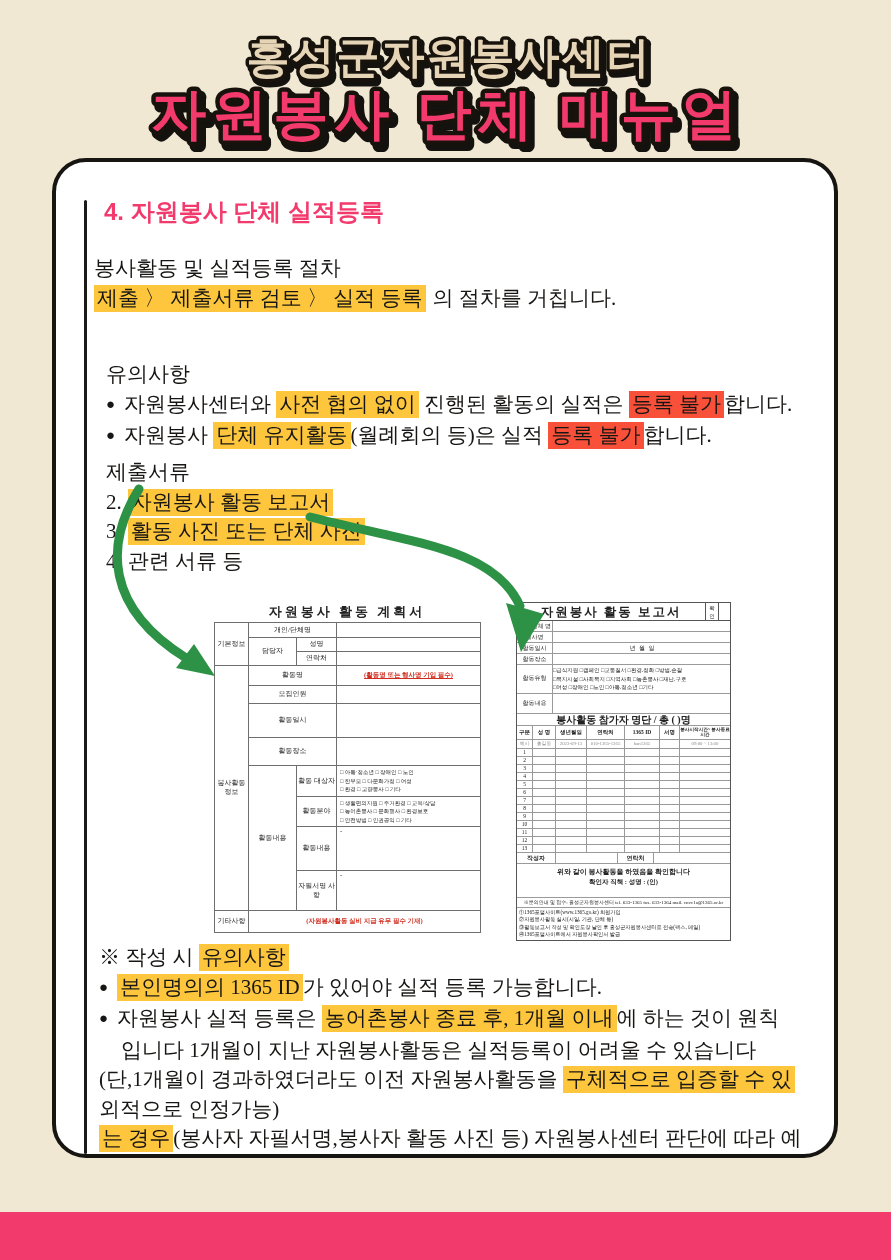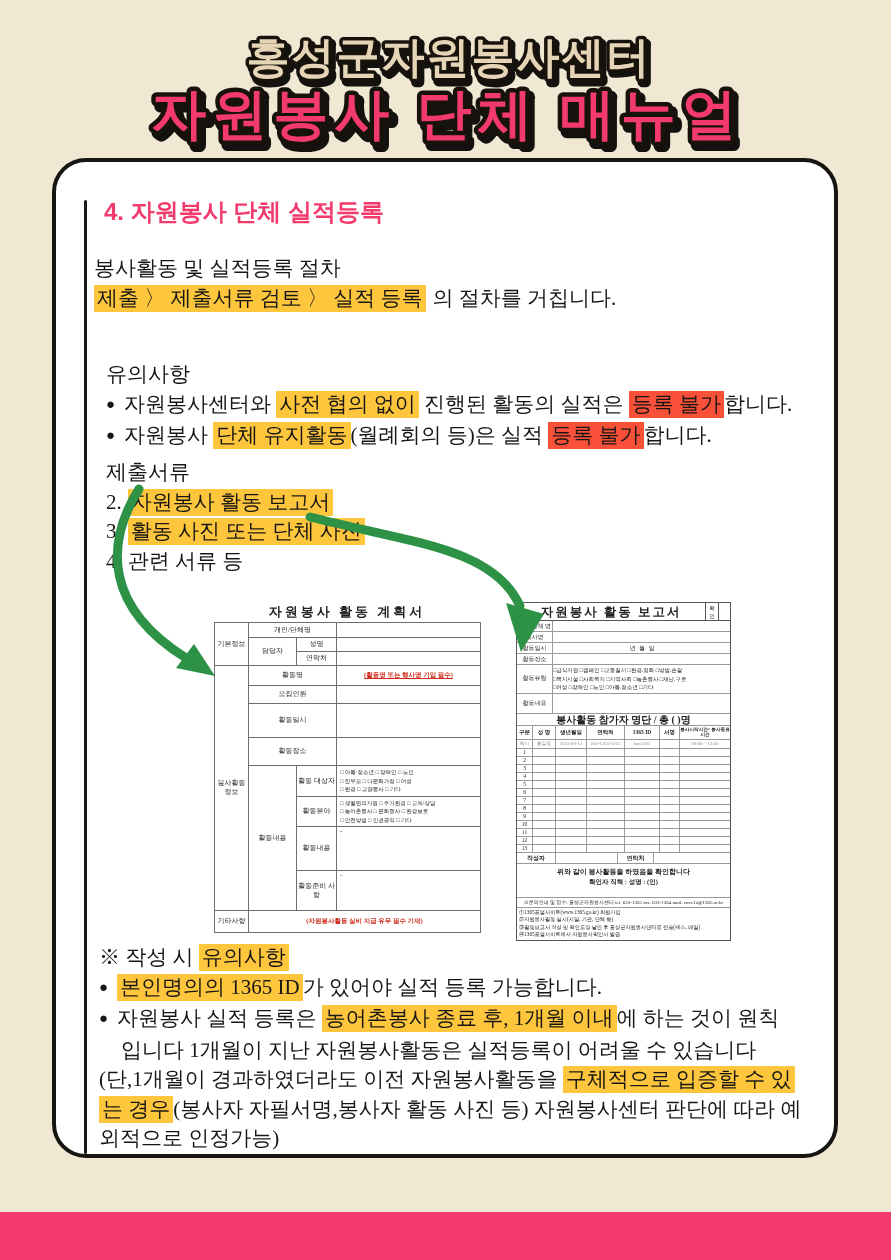--- a/index.html
+++ b/index.html
@@ -181,21 +181,21 @@
                 <div class="cbl">□ 생활편의지원  □ 주거환경  □ 교육/상담</div>
                 <div class="cbl">□ 농어촌봉사  □ 문화행사  □ 환경보호</div>
                 <div class="cbl">□ 안전방범  □ 인권공익  □ 기타</div>
               </td>
             </tr>
         <tr style="height:44px">
               <td>활동내용</td>
               <td class="v" style="vertical-align:top;">-</td>
             </tr>
         <tr style="height:40px">
-              <td>활동준비 사항</td>
+              <td>자필서명 사항</td>
               <td class="v" style="vertical-align:top;">-</td>
             </tr>
         <tr style="height:22px">
               <td>기타사항</td>
               <td colspan="3" class="rednote">(자원봉사활동 실비 지급 유무 필수 기재)</td>
             </tr>
       </tbody>
         </table>
     </div>
 
@@ -393,22 +393,22 @@
           <div class="cbl">④1365포털사이트에서 자원봉사확인서 발급</div>
         </div>
     </div>
 
     <div class="tblock" style="left:43px;top:781px;">
       <div class="line"><span>※ 작성 시 </span><span class="hl-y">유의사항</span></div>
       <div class="line"><span class="bullet">●</span><span class="hl-y">본인명의의 1365 ID</span><span>가 있어야 실적 등록 가능합니다.</span></div>
       <div class="line"><span class="bullet">●</span><span>자원봉사 실적 등록은 </span><span class="hl-y">농어촌봉사 종료 후, 1개월 이내</span><span>에 하는 것이 원칙</span></div>
       <div class="line indent1"><span>입니다 1개월이 지난 자원봉사활동은 실적등록이 어려울 수 있습니다</span></div>
       <div class="line"><span>(단,1개월이 경과하였더라도 이전 자원봉사활동을 </span><span class="hl-y">구체적으로 입증할 수 있</span></div>
+      <div class="line"><span>외적으로 인정가능)</span></div>
       <div class="line"><span class="hl-y">는 경우</span><span>(봉사자 자필서명,봉사자 활동 사진 등) 자원봉사센터 판단에 따라 예</span></div>
-      <div class="line"><span>외적으로 인정가능)</span></div>
     </div>
   </div>
 
   <svg class="arrows" width="891" height="1260">
     <g fill="none" stroke="#2d9245" stroke-width="9" stroke-linecap="round">
       <path d="M139,489 C104,545 106,608 186,658"></path>
       <path d="M310,517 C412,543 494,548 520,606"></path>
     </g>
     <g fill="#2d9245">
       <polygon points="215,676 176,668 194,644"></polygon>

